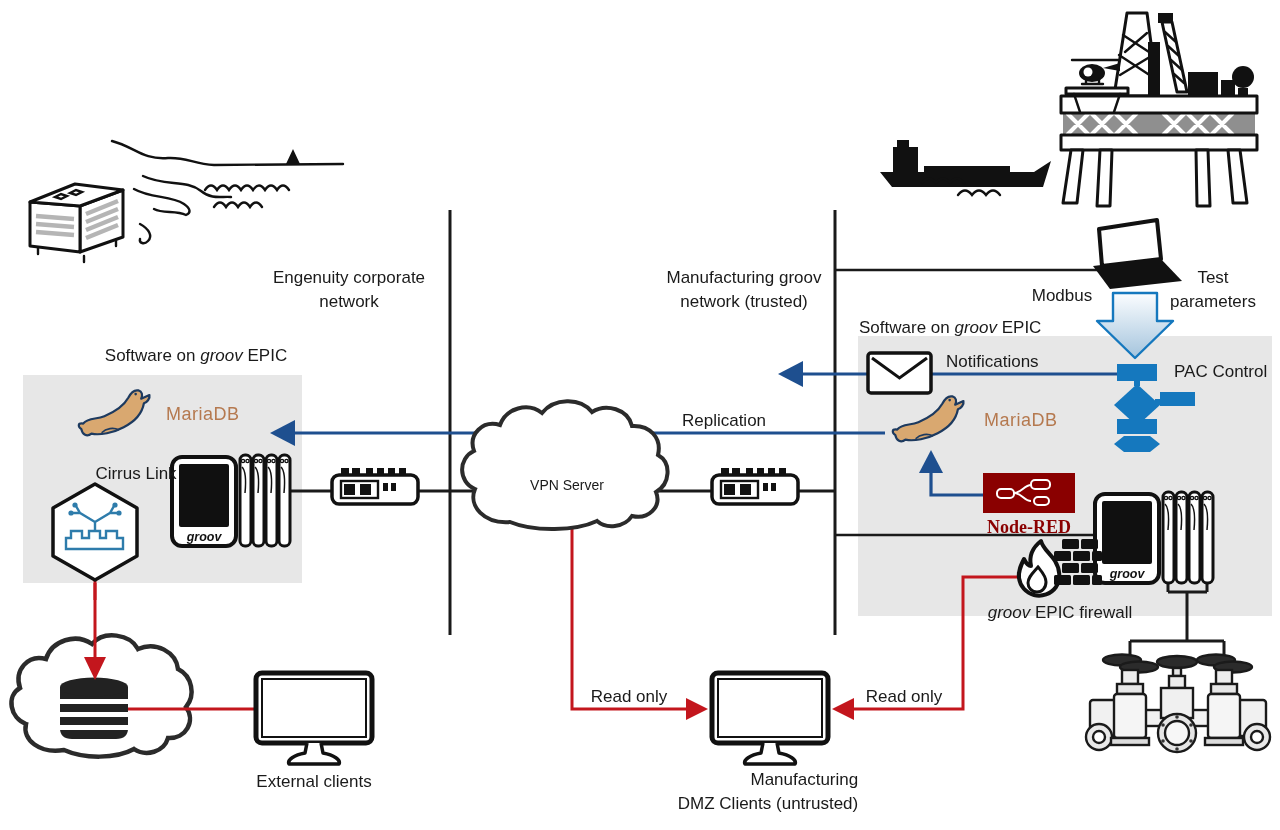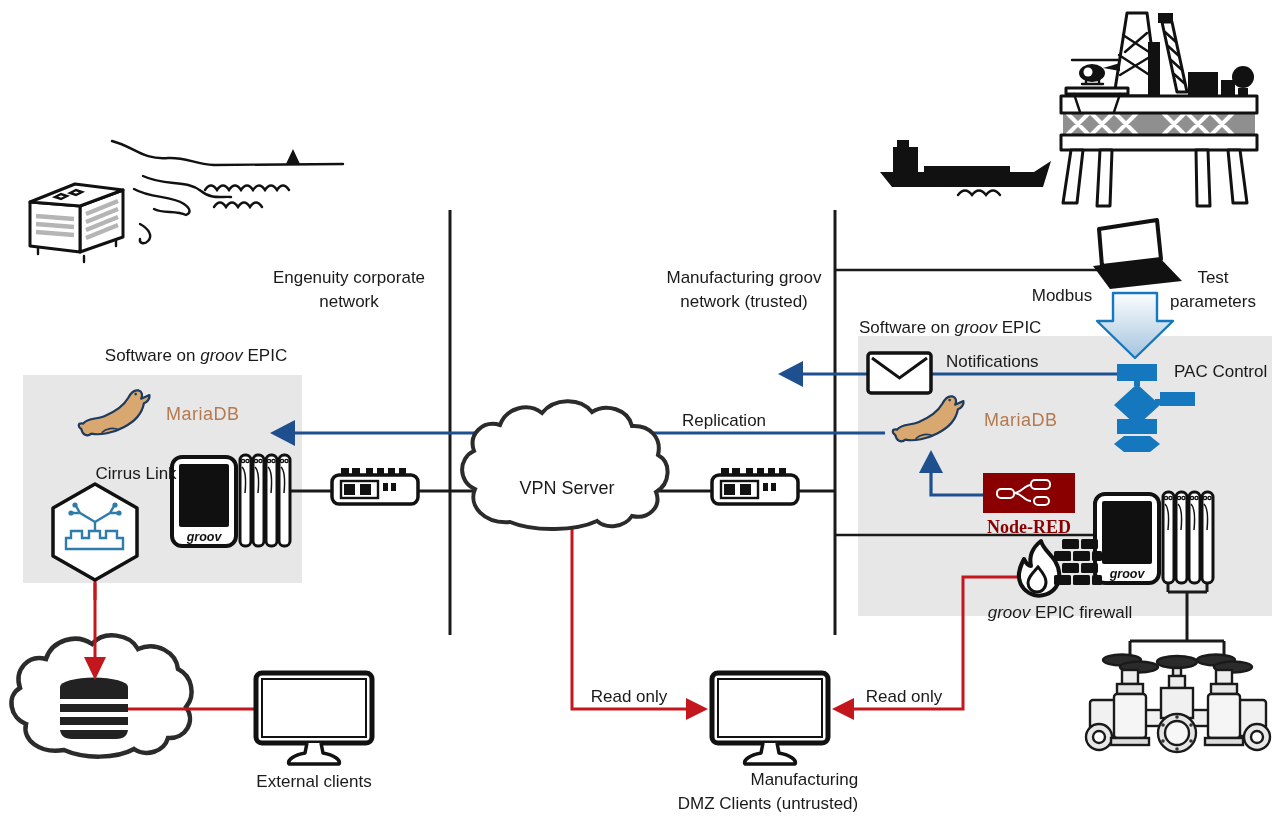--- a/index.html
+++ b/index.html
@@ -30,21 +30,21 @@
   .blk{fill:#111;}
   .gray-stripe{stroke:#b5b5b5;stroke-width:4.5;fill:none;}
   .cirrus{stroke:var(--cirrus-blue);stroke-width:2.4;fill:none;}
   .cirrus-dot{fill:var(--cirrus-blue);}
   .grad-arrow{stroke:var(--pac-blue);stroke-width:2.4;stroke-linejoin:round;}
   .lbl{position:absolute;font-size:17px;line-height:1.4;white-space:nowrap;}
   .ctr{transform:translateX(-50%);text-align:center;}
   .mariadb-text{font-size:18px;letter-spacing:.5px;color:var(--mariadb-brown);}
   .nr-label{font-family:"Liberation Serif",serif;font-weight:bold;font-size:18px;color:var(--node-red-maroon);}
   .groov-txt{font:italic bold 12.5px "Liberation Sans",sans-serif;fill:#111;}
-  .vpn-lbl{font-size:18px;}
+  .vpn-lbl{font-size:14px;}
 </style>
 </head>
 <body>
 
 <div class="stage">
 
   <div class="panel left"></div>
   <div class="panel right"></div>
 
   <svg class="layer" viewBox="0 0 1280 830">

